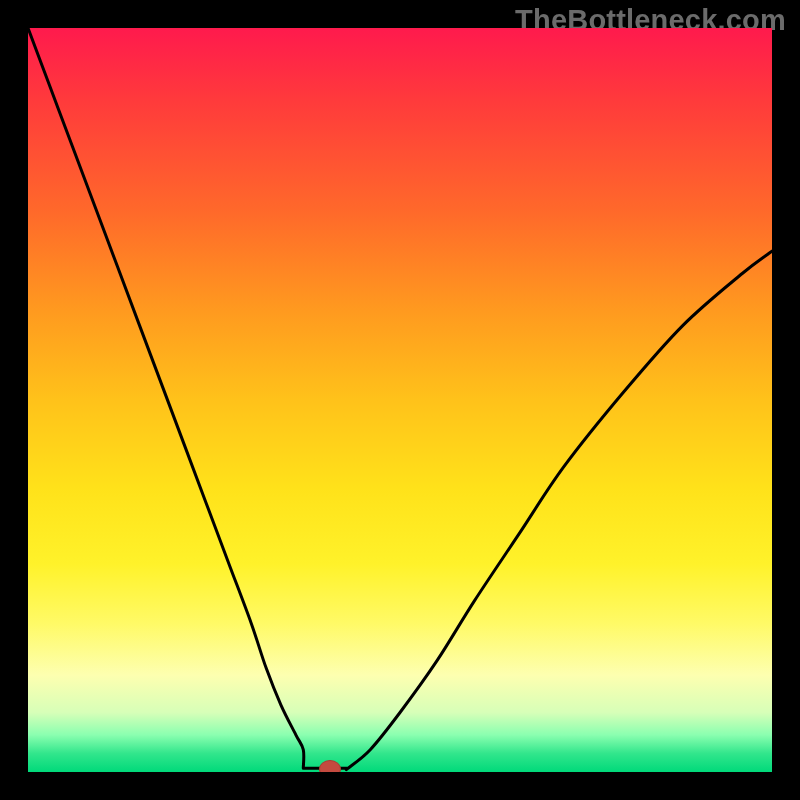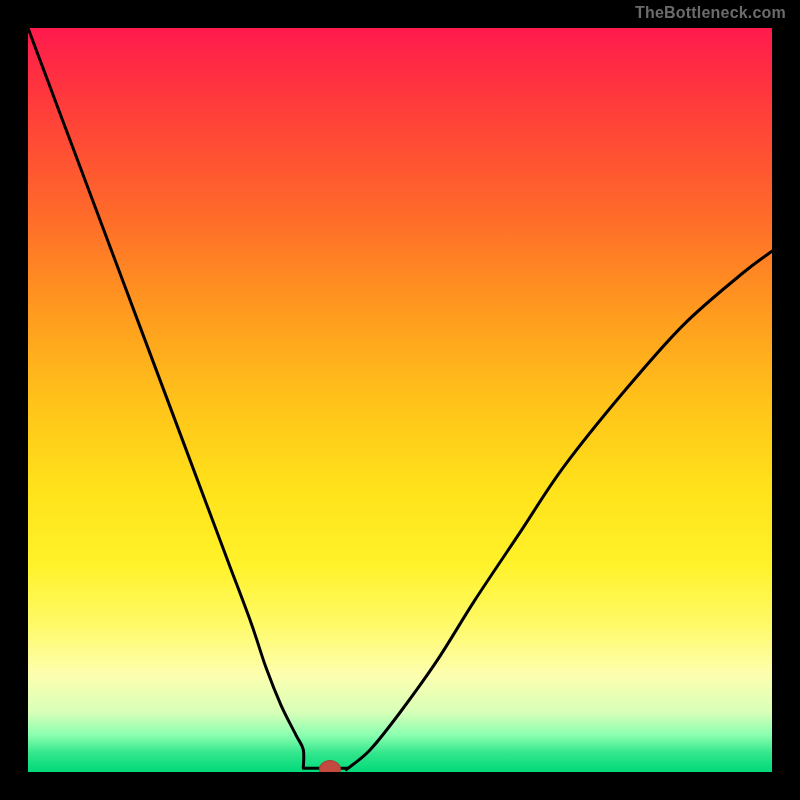--- a/index.html
+++ b/index.html
@@ -51,21 +51,21 @@
     position: absolute;
     border-radius: 50%;
     background: #c44a3f;
     border: 1px solid #a93c32;
   }
   .watermark {
     position: absolute;
     top: 4px;
     right: 14px;
     font-family: Arial, Helvetica, sans-serif;
-    font-size: 16px;
+    font-size: 29px;
     font-weight: 600;
     color: #6b6b6b;
     letter-spacing: 0.2px;
     text-align: center;
   }
 </style>
 </head>
 <body>
 <div class="frame">
 

